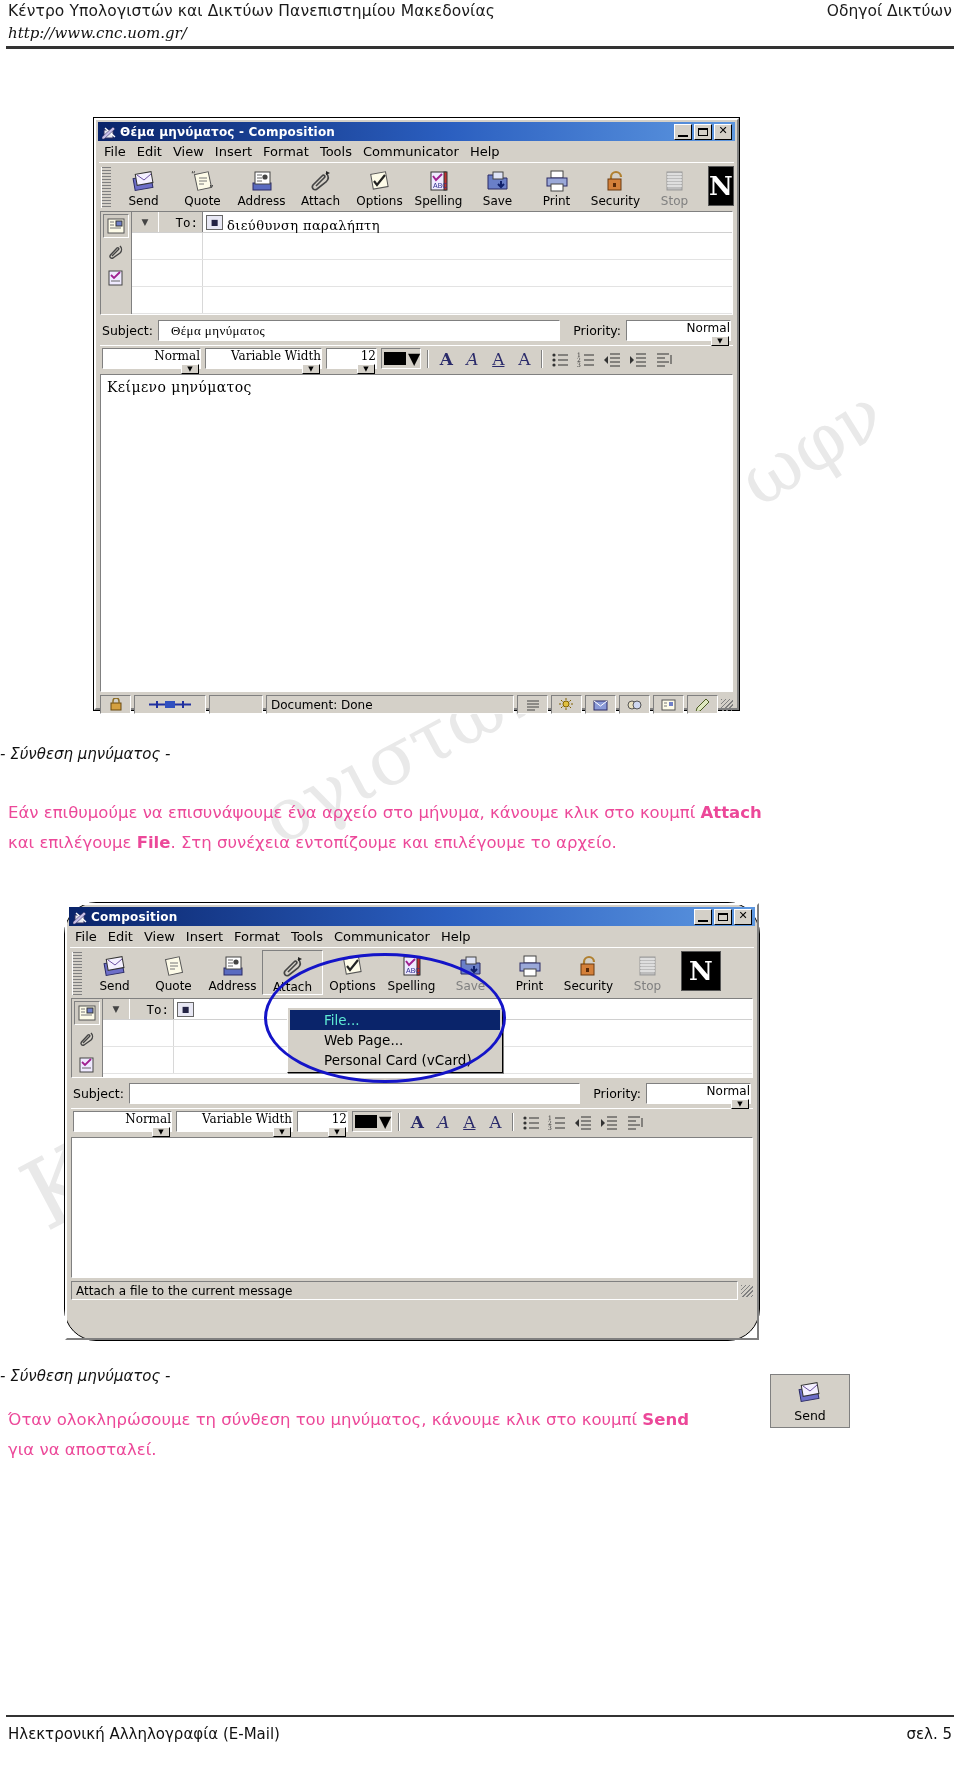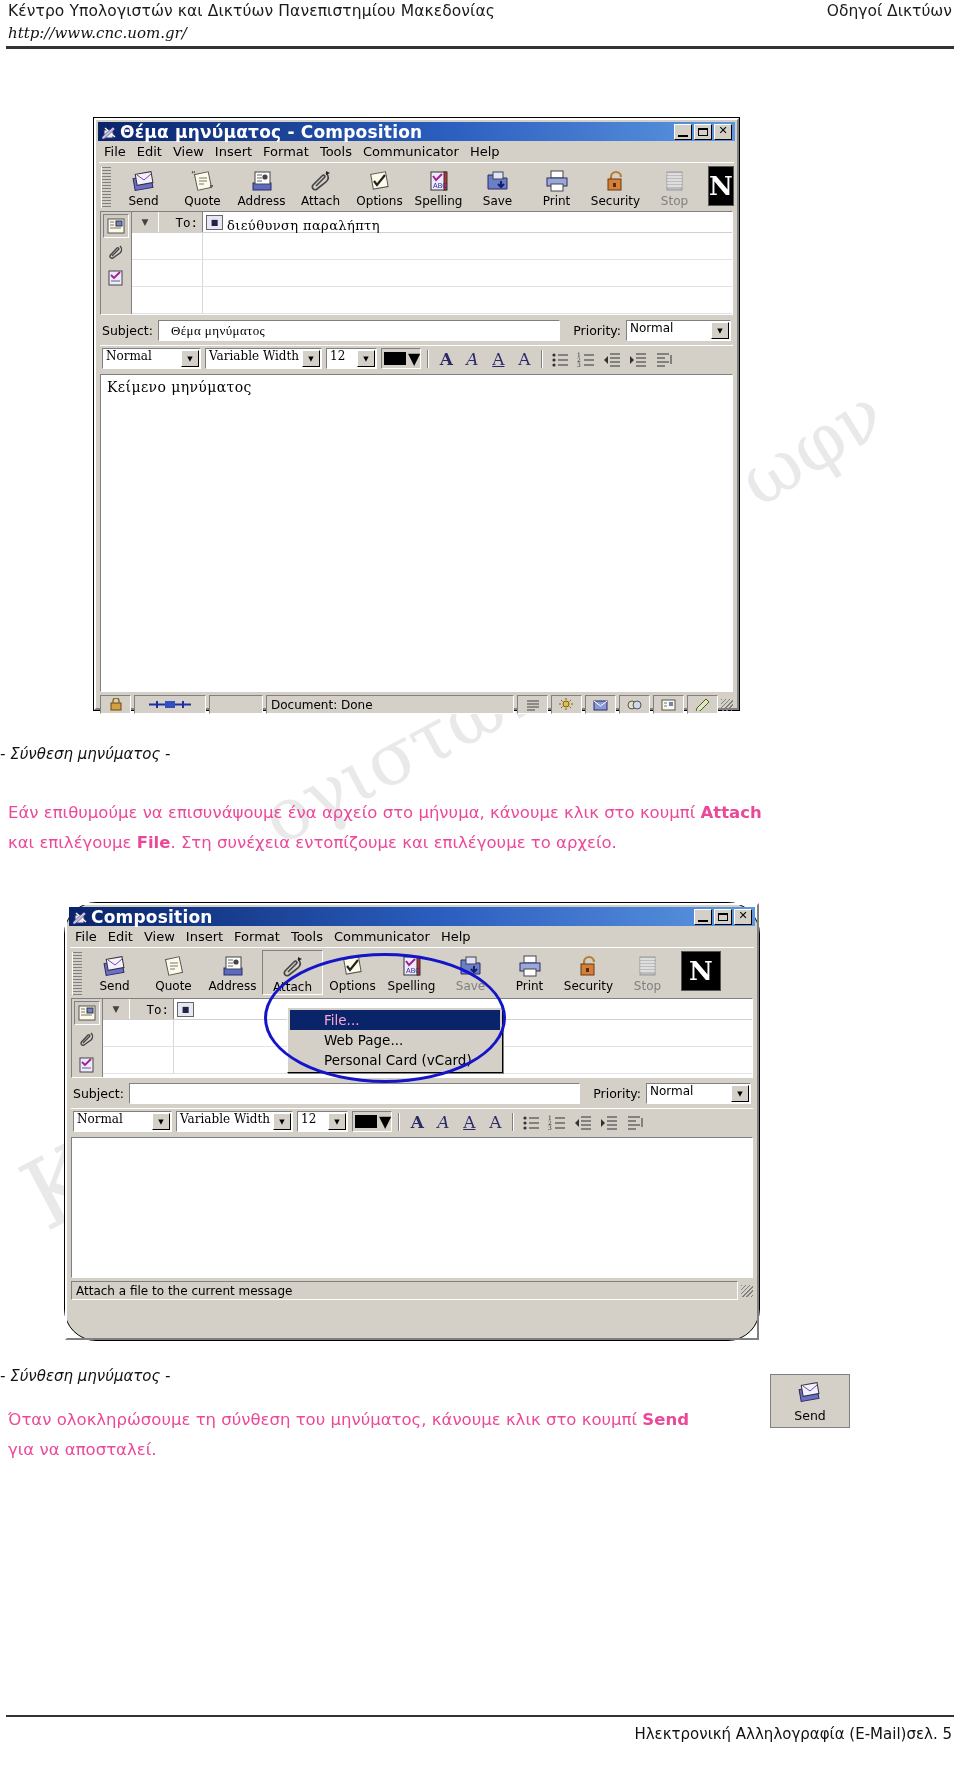--- a/index.html
+++ b/index.html
@@ -14,37 +14,37 @@
   .doc-header{position:absolute;left:0;top:0;width:960px;}
   .doc-header .row1{position:absolute;left:8px;top:2px;width:944px;display:flex;justify-content:space-between;}
   .hdr-left{font-size:15.5px;color:#1a1a1a;letter-spacing:.1px;}
   .hdr-right{font-size:15.5px;color:#1a1a1a;}
   .hdr-url{position:absolute;left:8px;top:24px;font-size:15px;font-style:italic;color:#111;font-family:"DejaVu Serif","Liberation Serif",serif;}
   .hdr-rule{position:absolute;left:6px;top:46px;width:948px;height:3px;background:#333;}
 
   
   .doc-footer{position:absolute;left:0;bottom:0;width:960px;height:52px;}
   .ftr-rule{position:absolute;left:6px;top:0;width:948px;height:2px;background:#333;}
-  .ftr-row{position:absolute;left:8px;top:10px;width:944px;display:flex;justify-content:flex-end;font-size:15px;color:#111;}
+  .ftr-row{position:absolute;left:8px;top:10px;width:944px;display:flex;justify-content:space-between;font-size:15px;color:#111;}
 
   
   .watermark{position:absolute;pointer-events:none;color:#e9e9e9;font-family:"DejaVu Serif","Liberation Serif",serif;font-size:72px;white-space:nowrap;z-index:0;}
   .wm1{left:735px;top:405px;transform:rotate(-32deg);}
   .wm2{left:250px;top:710px;transform:rotate(-28deg);}
   .wm3{left:20px;top:1105px;transform:rotate(-28deg);font-size:96px;}
 
   
   .win{position:absolute;background:#d4d0c8;border:1px solid #000;
        box-shadow:0 0 0 0 #000;z-index:2;}
   .win-inner{border:2px solid;border-color:#ffffff #808080 #808080 #ffffff;height:100%;box-sizing:border-box;}
   .titlebar{height:19px;margin:2px 2px 0 2px;
     background:linear-gradient(to right,#0a246a 0%,#2b5fc0 55%,#5d97e0 100%);
     display:flex;align-items:center;padding:0 2px;}
   .title-ico{width:14px;height:13px;margin:0 4px 0 2px;flex:0 0 auto;position:relative;}
-  .title-text{color:#fff;font-size:17px;font-weight:bold;letter-spacing:.2px;font-family:"DejaVu Sans","Liberation Sans",sans-serif;white-space:nowrap;}
+  .title-text{color:#fff;font-size:12px;font-weight:bold;letter-spacing:.2px;font-family:"DejaVu Sans","Liberation Sans",sans-serif;white-space:nowrap;}
   .title-btns{margin-left:auto;display:flex;gap:2px;padding-right:1px;}
   .tbtn{width:16px;height:14px;background:#d4d0c8;border:1px solid;border-color:#fff #000 #000 #fff;
         font-size:9px;line-height:12px;text-align:center;color:#000;position:relative;}
   .tbtn i{position:absolute;left:3px;right:3px;}
   .tbtn.min i{bottom:2px;height:2px;background:#000;}
   .tbtn.max i{top:3px;bottom:3px;border:1px solid #000;border-top-width:2px;}
   .tbtn.cls{font-family:"DejaVu Sans",sans-serif;font-weight:bold;font-size:11px;line-height:12px;}
 
   .menubar{display:flex;gap:0;padding:2px 4px 1px 6px;font-size:13px;color:#000;}
   .menubar > div{padding:1px 9px 1px 2px;white-space:nowrap;}
@@ -84,21 +84,21 @@
   .addr-blank{height:26px;border-bottom:1px solid #e3e3e3;background:#fff;display:flex;}
   .addr-blank .c1{width:70px;border-right:1px solid #d8d8d8;}
 
   
   .subj{margin:3px 4px 0 4px;display:flex;align-items:center;gap:5px;padding:2px 2px;}
   .subj label{font-size:12.5px;color:#000;}
   .field{background:#fff;border:1px solid;border-color:#808080 #fff #fff #808080;height:19px;
          display:flex;align-items:center;padding:0 12px;font-size:13px;
          font-family:Liberation Serif, serif;letter-spacing:.4px;color:#000;}
   .combo{background:#fff;border:1px solid;border-color:#808080 #fff #fff #808080;height:19px;
-         display:flex;align-items:flex-start;justify-content:space-between;padding:0 0 0 3px;font-size:12px;color:#000;}
+         display:flex;align-items:flex-end;justify-content:space-between;padding:0 0 0 3px;font-size:12px;color:#000;flex-direction:column;}
   .combo .arw{width:16px;height:15px;margin:1px;background:#d4d0c8;border:1px solid;border-color:#fff #000 #000 #fff;
               display:flex;align-items:center;justify-content:center;font-size:7px;}
 
   
   .fbar{margin:2px 4px 0 4px;display:flex;align-items:center;gap:4px;padding:2px 2px;
         border-top:1px solid #fff;}
   .fbar .combo{font-family:"DejaVu Serif","Liberation Serif",serif;font-size:12px;}
   .swatch{display:flex;align-items:center;border:1px solid;border-color:#808080 #fff #fff #808080;height:19px;background:#d4d0c8;}
   .swatch .sq{width:22px;height:13px;background:#000;margin:0 2px;}
   .fico{width:22px;height:20px;display:flex;align-items:center;justify-content:center;
@@ -116,21 +116,21 @@
   .sb-cell{border:1px solid;border-color:#808080 #fff #fff #808080;height:17px;display:flex;align-items:center;
            padding:0 4px;font-size:12px;color:#000;background:#d4d0c8;}
   .sb-ico{width:21px;height:17px;display:flex;align-items:center;justify-content:center;font-size:12px;}
   .grow{width:12px;height:12px;margin-left:auto;
         background:repeating-linear-gradient(135deg,#808080 0 1px,transparent 1px 3px);}
 
   
   .dropdown{position:absolute;background:#d4d0c8;border:1px solid;border-color:#fff #000 #000 #fff;
             padding:2px;z-index:8;box-shadow:1px 1px 0 #808080;}
   .dd-item{height:20px;display:flex;align-items:center;padding:0 28px 0 34px;font-size:13.5px;color:#000;white-space:nowrap;}
-  .dd-item.sel{background:#0a246a;color:#f9a8d4;}
+  .dd-item.sel{background:#0a246a;color:#5eead4;}
 
   .ellipse{position:absolute;border:3px solid #1414c8;border-radius:50%;z-index:9;pointer-events:none;}
 
   
   .caption{position:absolute;font-size:15px;font-style:italic;color:#111;width:100%;left:0;}
   .para{position:absolute;left:8px;width:944px;font-size:16.5px;line-height:30px;color:#ec4899;}
   .para b{font-weight:bold;}
 
   
   .sendthumb{position:absolute;border:1px solid #808080;background:#d4d0c8;width:78px;height:52px;

